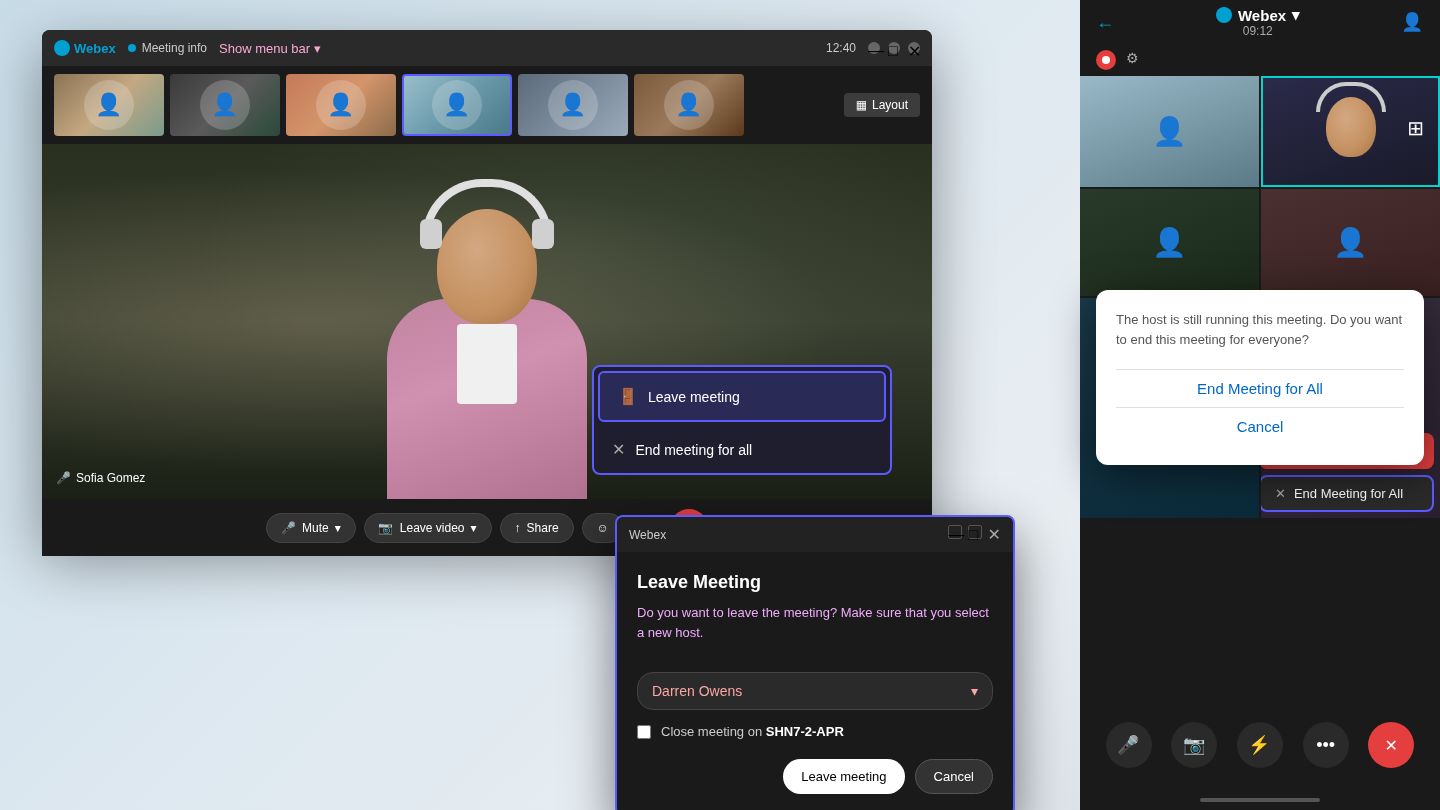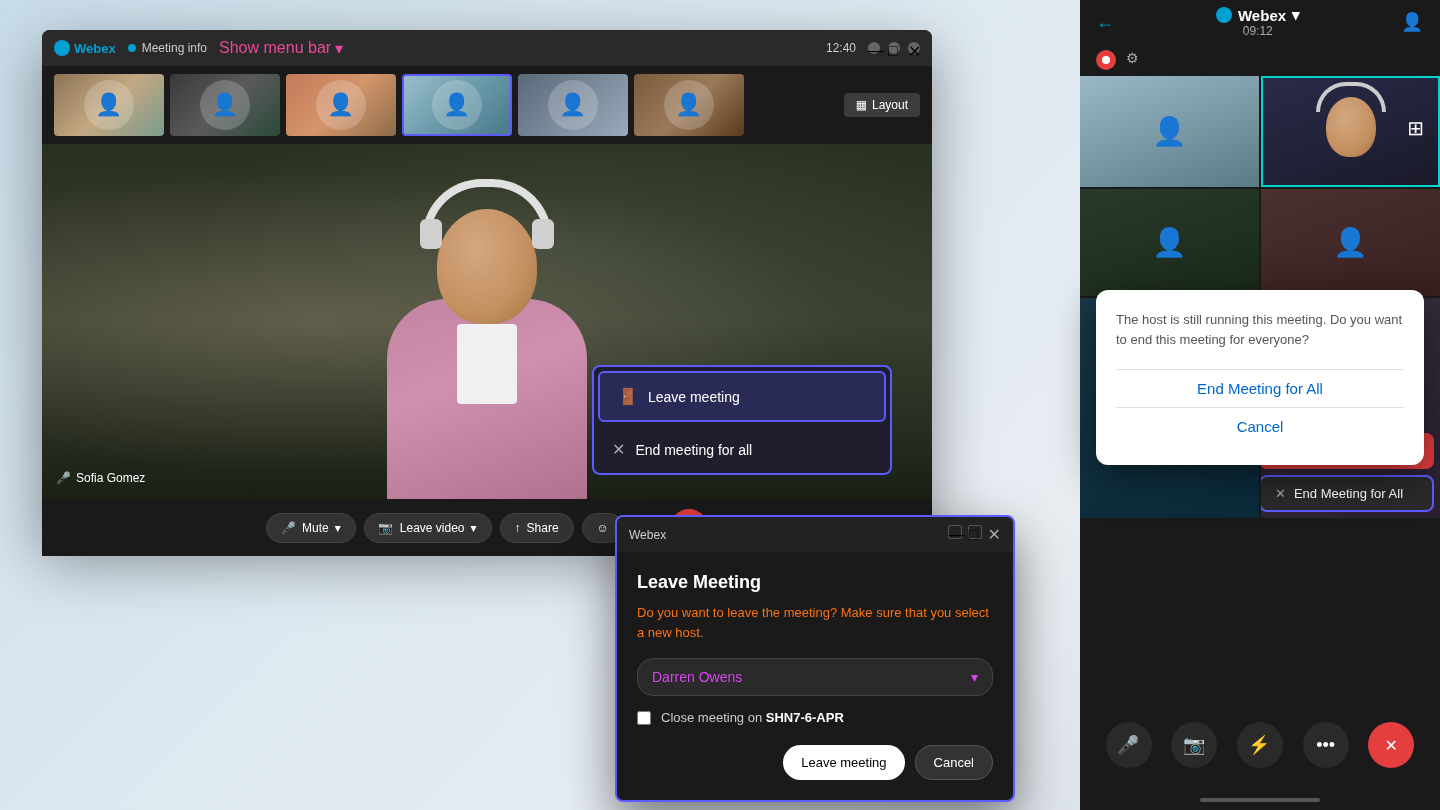--- a/index.html
+++ b/index.html
@@ -51,22 +51,22 @@
       display: flex; align-items: center; gap: 6px;
       color: #ccc;
       font-size: 12px;
     }
     .meeting-info-dot {
       width: 8px; height: 8px;
       background: #00a0d2;
       border-radius: 50%;
     }
     .title-bar-show-menu {
-      color: #ec4899;
-      font-size: 16px;
+      color: #f9a8d4;
+      font-size: 13px;
       display: flex; align-items: center; gap: 4px; text-align: right;
     }
     .title-bar-spacer { flex: 1; }
     .title-bar-time { color: #ccc; font-size: 12px; }
     .title-bar-controls {
       display: flex; gap: 8px; align-items: center;
     }
     .title-btn {
       width: 12px; height: 12px;
       border-radius: 50%;
@@ -247,30 +247,30 @@
     .dialog-body {
       padding: 20px;
     }
     .dialog-heading {
       color: white;
       font-size: 18px;
       font-weight: 600;
       margin-bottom: 10px;
     }
     .dialog-desc {
-      color: #f97316;
+      color: #f0abfc;
       font-size: 13px;
       line-height: 1.5;
-      margin-bottom: 16px;
+      margin-bottom: 30px;
     }
     .dialog-select {
       width: 100%;
       background: #2a2a2a;
       border: 1px solid #444;
-      color: #d946ef;
+      color: #fca5a5;
       padding: 10px 14px;
       border-radius: 16px;
       font-size: 14px;
       appearance: none;
       cursor: pointer;
       margin-bottom: 14px;
       display: flex;
       align-items: center;
       justify-content: space-between;
     }
@@ -743,21 +743,21 @@
 
     <div class="dialog-select">
       <span>Darren Owens</span>
       <span>▾</span>
     </div>
 
     <div class="dialog-checkbox-row">
       <input type="checkbox" class="dialog-checkbox" style="">
       <span>
         <span>Close meeting on</span>
-        <strong class="dialog-meeting-code">SHN7-6-APR</strong>
+        <strong class="dialog-meeting-code">SHN7-2-APR</strong>
       </span>
     </div>
 
     <div class="dialog-actions">
       <button class="btn-leave-meeting">Leave meeting</button>
       <button class="btn-cancel">Cancel</button>
     </div>
   </div>
 </div>
 

